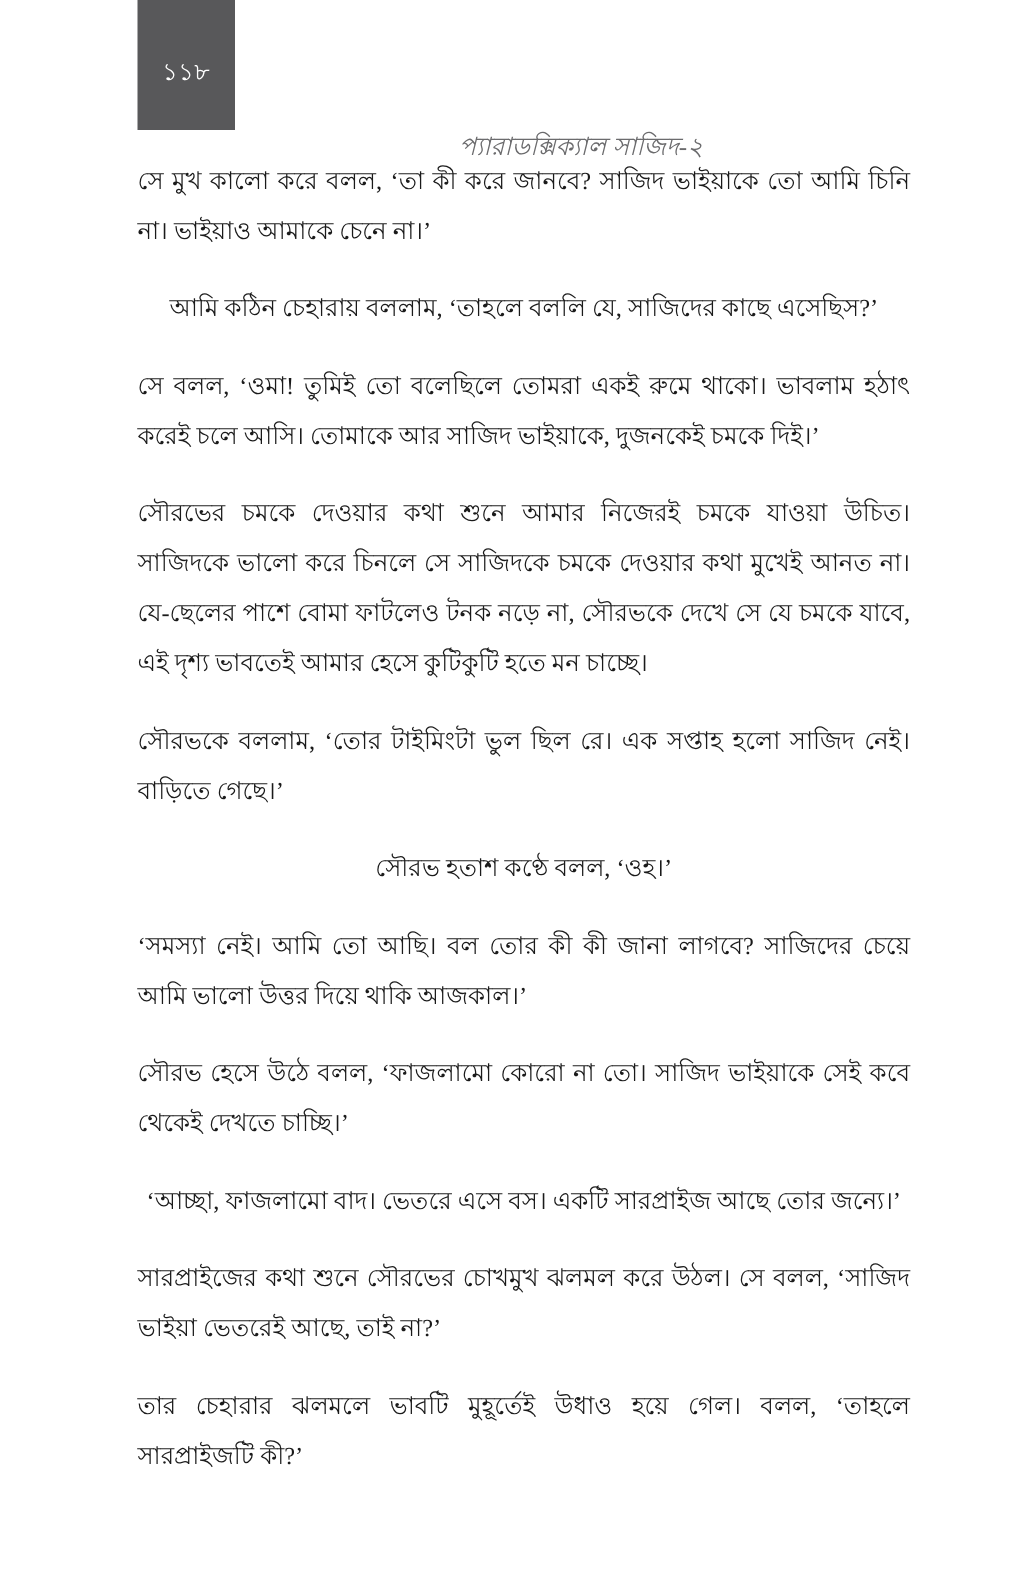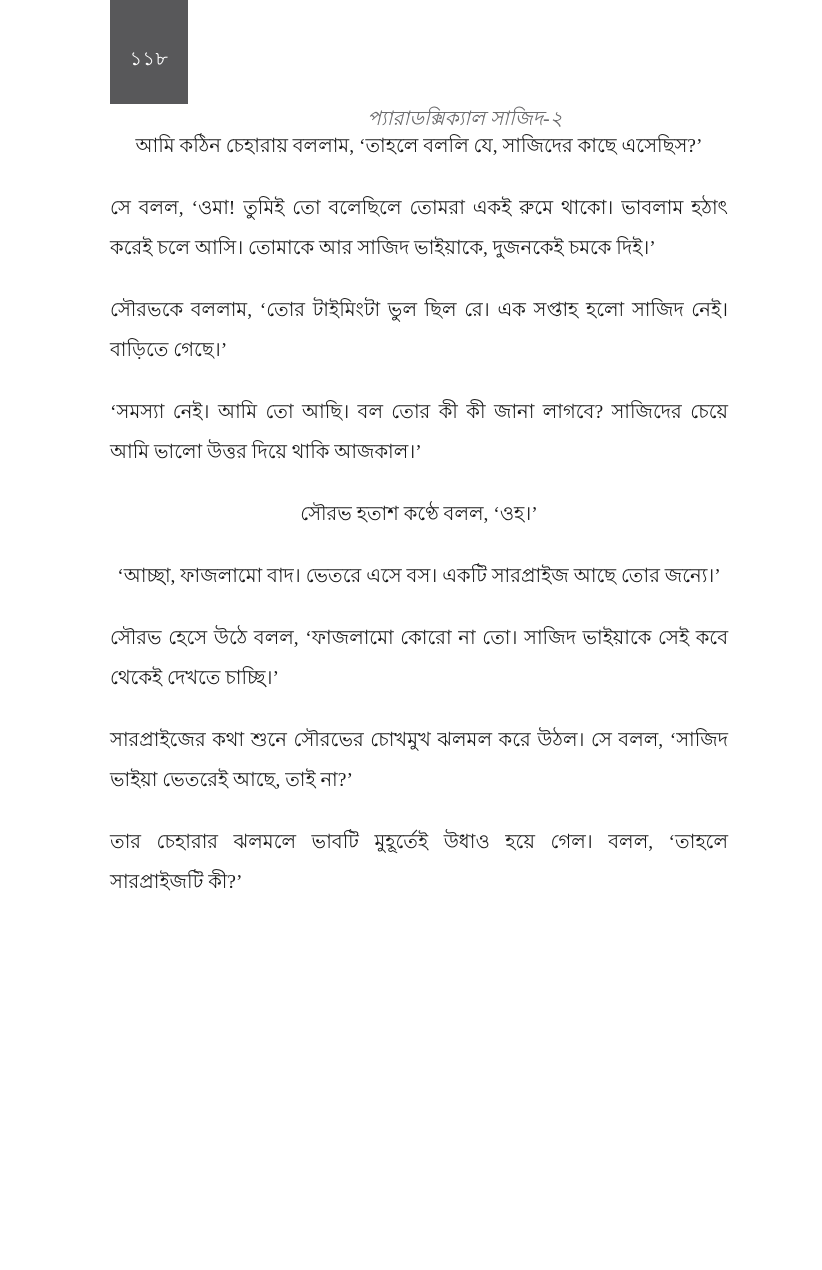--- a/index.html
+++ b/index.html
@@ -94,24 +94,26 @@
 <div class="page">
 
   <div class="page-header">
     <div class="folio-block">
       <span class="folio-number">১১৮</span>
     </div>
     <div class="running-title">প্যারাডক্সিক্যাল সাজিদ-২</div>
   </div>
 
   <div class="text-column">
+    <p class="para justified">সে মুখ কালো করে বলল, ‘তা কী করে জানবে? সাজিদ ভাইয়াকে তো আমি চিনি না। ভাইয়াও আমাকে চেনে না।’</p>
     <p class="para">আমি কঠিন চেহারায় বললাম, ‘তাহলে বললি যে, সাজিদের কাছে এসেছিস?’</p>
     <p class="para justified">সে বলল, ‘ওমা! তুমিই তো বলেছিলে তোমরা একই রুমে থাকো। ভাবলাম হঠাৎ করেই চলে আসি। তোমাকে আর সাজিদ ভাইয়াকে, দুজনকেই চমকে দিই।’</p>
+    <p class="para justified">সৌরভের চমকে দেওয়ার কথা শুনে আমার নিজেরই চমকে যাওয়া উচিত। সাজিদকে ভালো করে চিনলে সে সাজিদকে চমকে দেওয়ার কথা মুখেই আনত না। যে-ছেলের পাশে বোমা ফাটলেও টনক নড়ে না, সৌরভকে দেখে সে যে চমকে যাবে, এই দৃশ্য ভাবতেই আমার হেসে কুটিকুটি হতে মন চাচ্ছে।</p>
     <p class="para justified">সৌরভকে বললাম, ‘তোর টাইমিংটা ভুল ছিল রে। এক সপ্তাহ হলো সাজিদ নেই। বাড়িতে গেছে।’</p>
+    <p class="para">সৌরভ হতাশ কণ্ঠে বলল, ‘ওহ।’</p>
     <p class="para justified">‘সমস্যা নেই। আমি তো আছি। বল তোর কী কী জানা লাগবে? সাজিদের চেয়ে আমি ভালো উত্তর দিয়ে থাকি আজকাল।’</p>
-    <p class="para">সৌরভ হতাশ কণ্ঠে বলল, ‘ওহ।’</p>
+    <p class="para justified">সৌরভ হেসে উঠে বলল, ‘ফাজলামো কোরো না তো। সাজিদ ভাইয়াকে সেই কবে থেকেই দেখতে চাচ্ছি।’</p>
     <p class="para">‘আচ্ছা, ফাজলামো বাদ। ভেতরে এসে বস। একটি সারপ্রাইজ আছে তোর জন্যে।’</p>
-    <p class="para justified">সৌরভ হেসে উঠে বলল, ‘ফাজলামো কোরো না তো। সাজিদ ভাইয়াকে সেই কবে থেকেই দেখতে চাচ্ছি।’</p>
     <p class="para justified">সারপ্রাইজের কথা শুনে সৌরভের চোখমুখ ঝলমল করে উঠল। সে বলল, ‘সাজিদ ভাইয়া ভেতরেই আছে, তাই না?’</p>
     <p class="para justified">তার চেহারার ঝলমলে ভাবটি মুহূর্তেই উধাও হয়ে গেল। বলল, ‘তাহলে সারপ্রাইজটি কী?’</p>
   </div>
 
 </div>
 
 </body></html>

